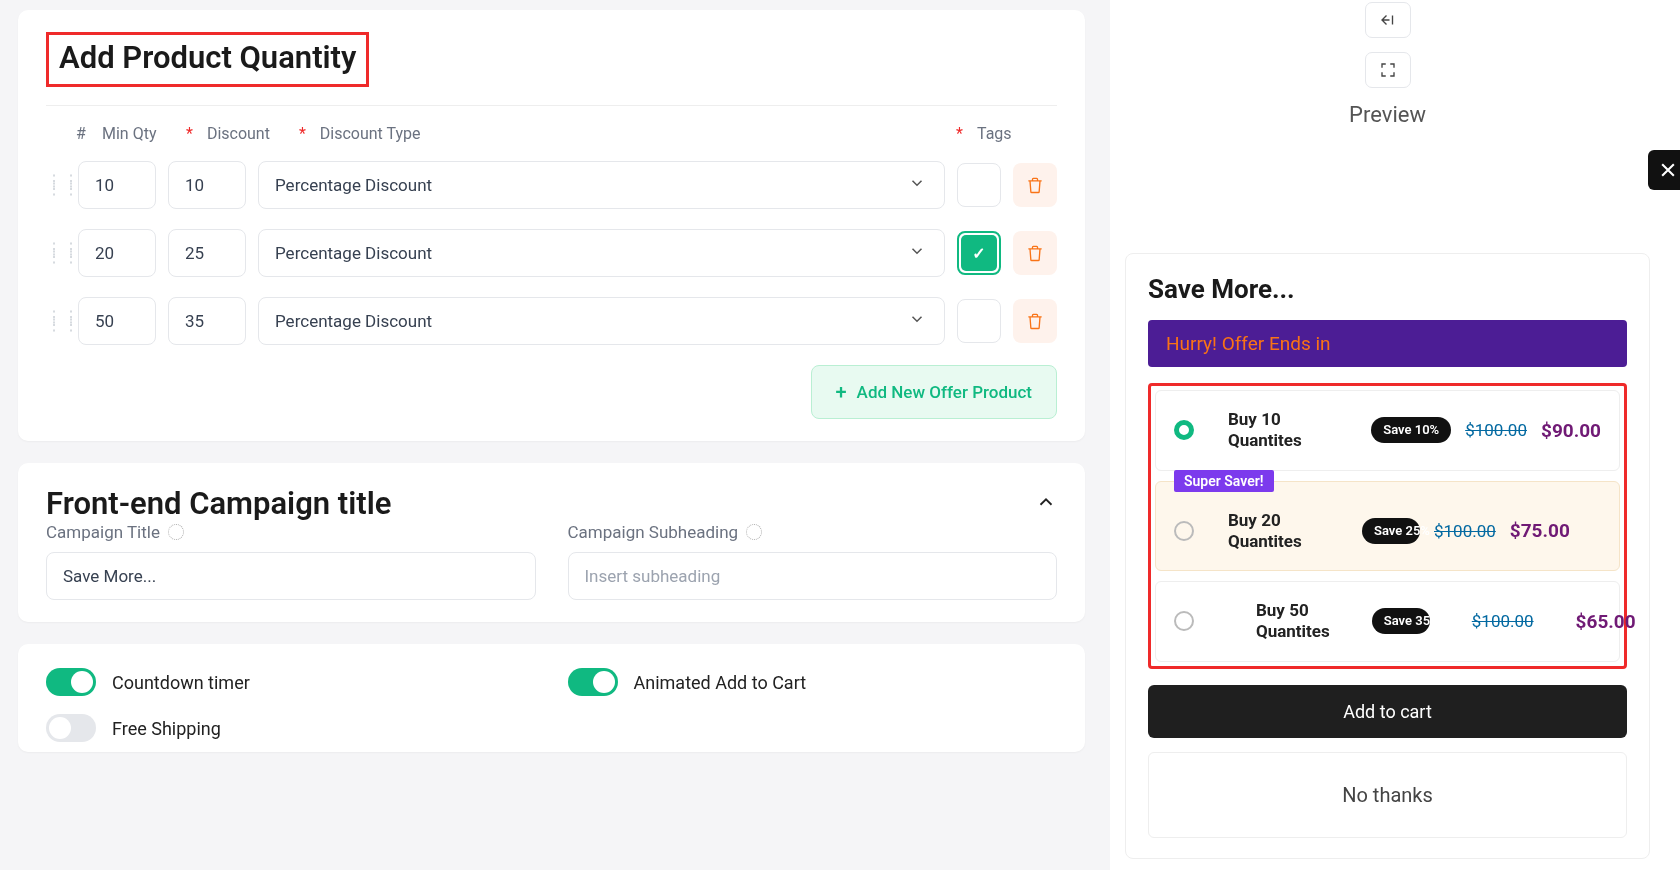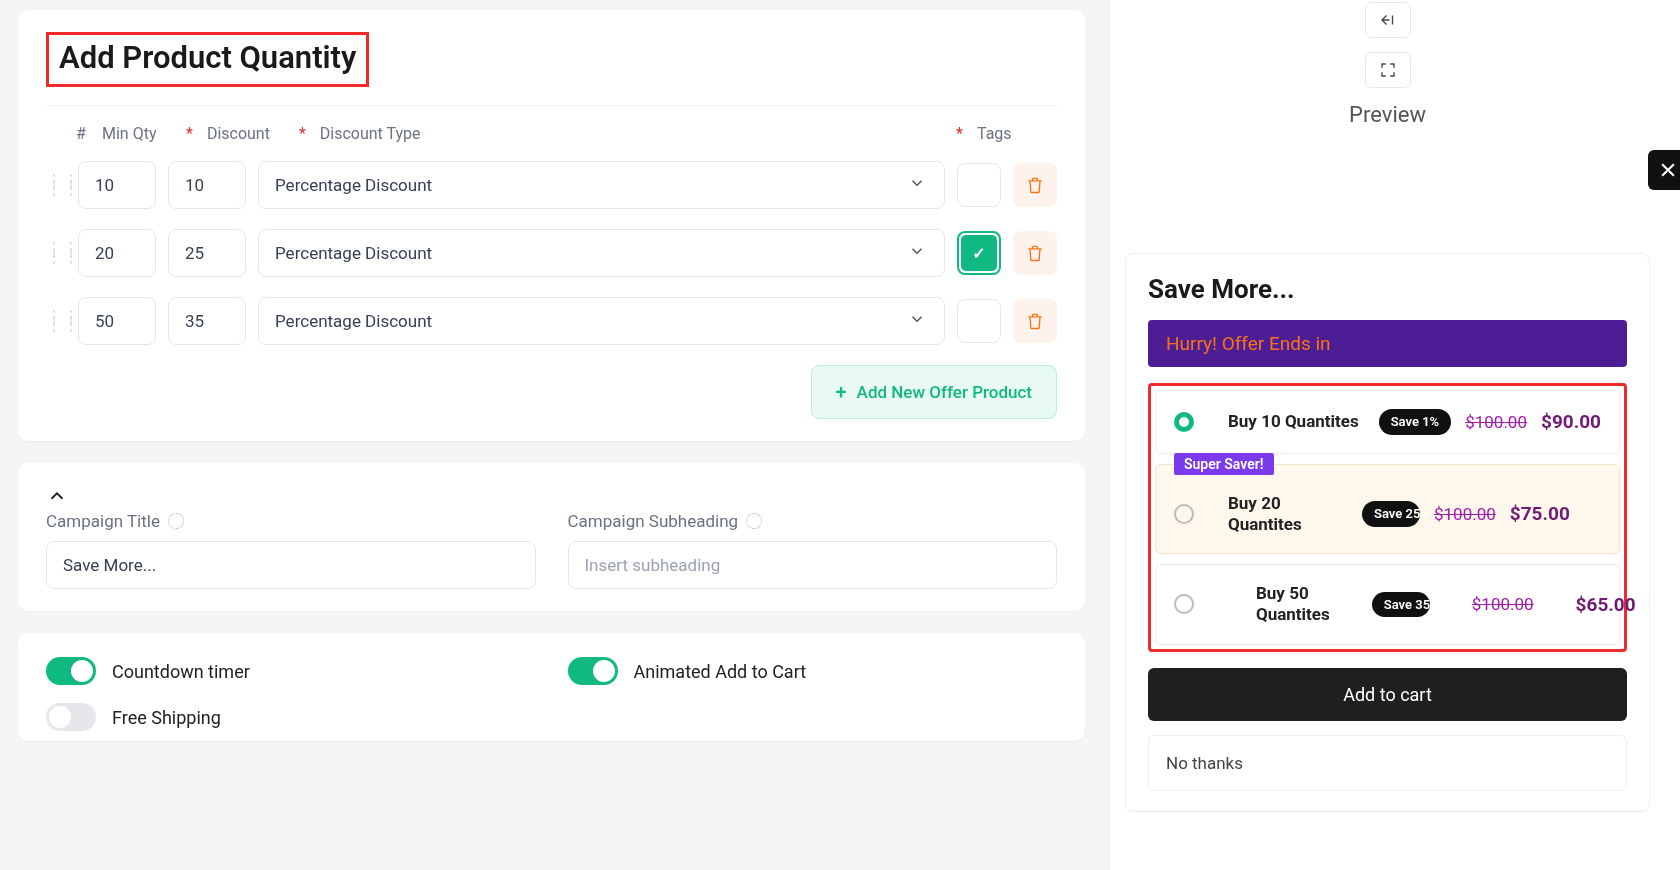--- a/index.html
+++ b/index.html
@@ -60,25 +60,25 @@
     .hurry { background: #4c1d95; color: #f97316; font-size: 19px; padding: 12px 18px; border-radius: 4px; margin-bottom: 16px; }
     .offers-wrap { border: 3px solid #ef2a2a; border-radius: 4px; padding: 4px; }
     .offer { border: 1px solid #eee; border-radius: 6px; padding: 18px 18px; display: flex; align-items: center; gap: 14px; margin-bottom: 10px; position: relative; }
     .offer:last-child { margin-bottom: 0; gap: 42px; }
     .offer.hl { background: #fef7ec; border-color: #f5e4c8; padding-top: 28px; }
     .radio { width: 20px; height: 20px; border: 2px solid #bbb; border-radius: 50%; flex-shrink: 0; cursor: pointer; display: flex; align-items: center; justify-content: center; }
     .radio.sel { border-color: #10b981; border-width: 5px; }
     .offer-main { flex: 1; margin-left: 20px; }
     .offer-txt { font-size: 17px; font-weight: 700; color: #222; line-height: 1.25; }
     .save-pill { background: #111; color: #fff; font-size: 13px; font-weight: 600; padding: 6px 12px; border-radius: 16px; white-space: nowrap; line-height: 1.05; text-align: center; }
-    .old-price { color: #a21caf; text-decoration: line-through; font-size: 17px; }
+    .old-price { color: #0369a1; text-decoration: line-through; font-size: 17px; }
     .new-price { color: #701a75; font-size: 19px; font-weight: 700; }
     .badge { position: absolute; top: -12px; left: 18px; background: #7c3aed; color: #ffffff; font-size: 14px; font-weight: 600; padding: 3px 10px; border-radius: 2px; }
     .add-cart { background: #1f1f1f; color: #fff; text-align: center; padding: 16px; border-radius: 6px; font-size: 18px; margin-top: 16px; cursor: pointer; }
-    .no-thanks { border: 1px solid #eee; padding: 17px; border-radius: 6px; font-size: 17px; margin-top: 14px; cursor: pointer; color: #444; }
+    .no-thanks { border: 1px solid #eee; text-align: center; padding: 30px; border-radius: 6px; font-size: 20px; margin-top: 14px; cursor: pointer; color: #444; }
     input::placeholder { color: #9ca3af; }
   </style>
 </head>
 <body>
 
 <div class="left-col">
 
   <div class="card">
     <div class="section-title-box">
       <div class="section-title">Add Product Quantity</div>
@@ -157,20 +157,21 @@
     <div class="btn-bar">
       <div class="add-row-btn">
         <span class="plus">+</span>
         <span>Add New Offer Product</span>
       </div>
     </div>
   </div>
 
   <div class="card">
     <div class="section-head">
+      <div class="section-title plain">Front-end Campaign title</div>
       <div class="chev-up"><svg viewBox="0 0 24 24">
             <path d="M6 15l6-6 6 6"></path>
           </svg></div>
     </div>
     <div class="fields-row">
       <div class="field">
         <div class="field-label">
           <span>Campaign Title</span>
           <span class="info-circ"></span>
         </div>
@@ -236,21 +237,21 @@
   <div class="preview-card">
     <div class="pv-title">Save More...</div>
     <div class="hurry">Hurry! Offer Ends in</div>
 
     <div class="offers-wrap">
       <div class="offer">
         <div class="radio sel"></div>
         <div class="offer-main">
             <div class="offer-txt">Buy 10 Quantites</div>
           </div>
-        <div class="save-pill">Save 1%</div>
+        <div class="save-pill">Save 10%</div>
         <div class="old-price">$100.00</div>
         <div class="new-price">$90.00</div>
       </div>
       <div class="offer hl">
         <div class="badge">Super Saver!</div>
         <div class="radio"></div>
         <div class="offer-main" style="max-width:120px">
             <div class="offer-txt">Buy 20 Quantites</div>
           </div>
         <div class="save-pill" style="max-width:58px"><span>Save 25%</span></div>

